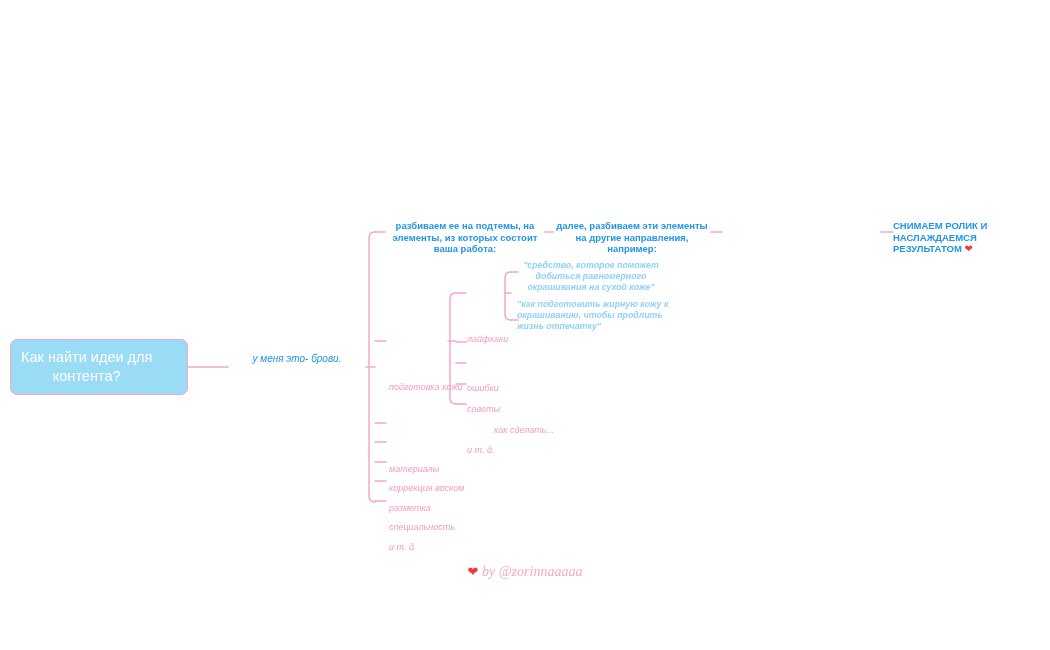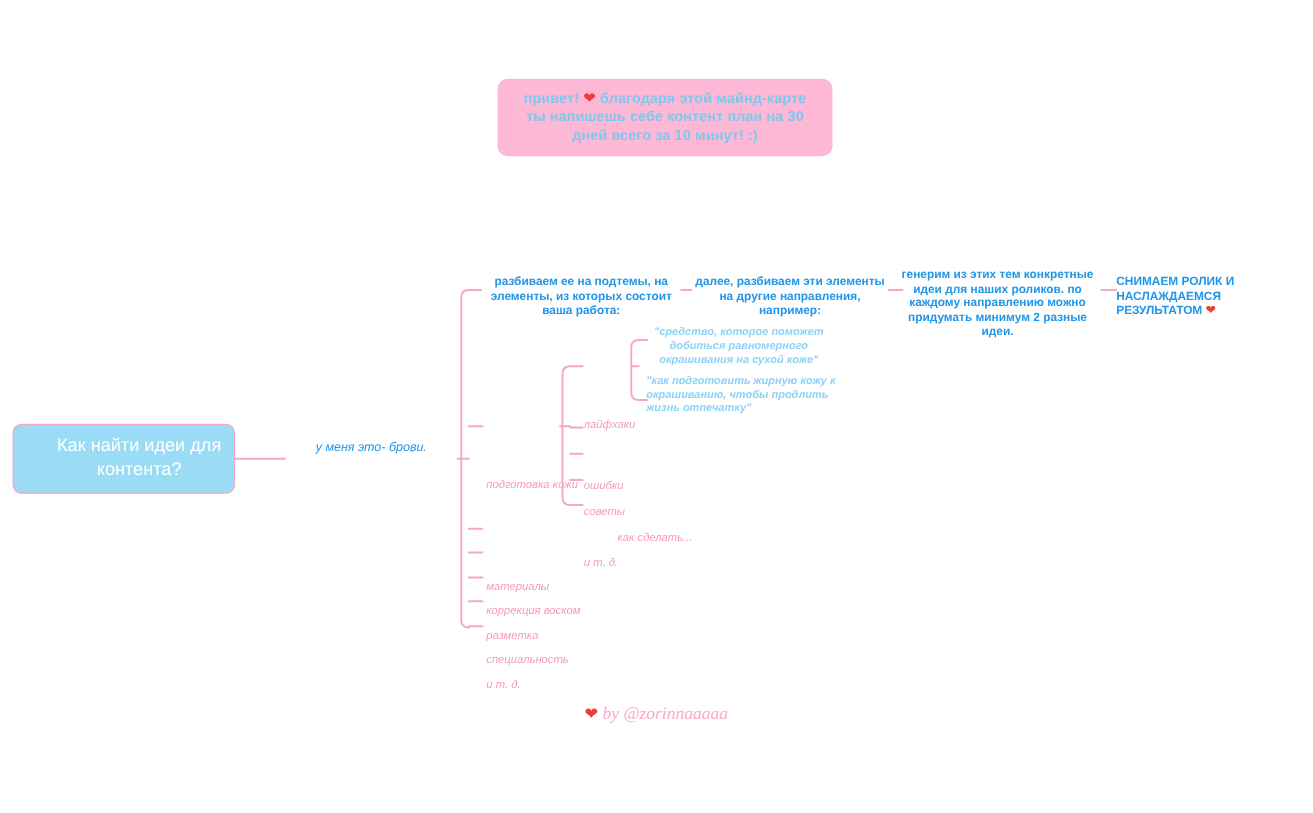--- a/index.html
+++ b/index.html
@@ -59,21 +59,21 @@
   .root {
     left: 10px;
     top: 339px;
     width: 178px;
     height: 56px;
     background: #9adcf5;
     border: 1.6px solid #f7a6c6;
     border-radius: 7px;
     display: flex;
     align-items: center;
-    justify-content: flex-end;
+    justify-content: flex-start;
     text-align: center;
     padding: 2px 10px;
   }
   .root-text {
     color: #ffffff;
     font-size: 14.5px;
     line-height: 19px;
     font-weight: 400;
   }
 
@@ -195,42 +195,34 @@
       <path d="M511,320 L518,320"></path>
 
       <path d="M545,232 L553,232"></path>
 
       <path d="M711,232 L722,232"></path>
 
       <path d="M881,232 L893,232"></path>
     </g>
   </svg>
 
-  <div class="node banner">
-    <div class="banner-text">
-      <span>привет! </span><span class="heart">❤</span><span> благодаря этой майнд-карте</span><br>
-      <span>ты напишешь себе контент план на 30</span><br>
-      <span>дней всего за 10 минут! :)</span>
-    </div>
-  </div>
 
   <div class="node root">
     <div class="root-text">
       <span>Как найти идеи для</span><br>
       <span>контента?</span>
     </div>
   </div>
 
   <div class="node lvl2">
     <div class="l2">у меня это- брови.</div>
   </div>
 
   <div class="node bluehead n-split">разбиваем ее на подтемы, на элементы, из которых состоит ваша работа:</div>
   <div class="node bluehead n-further">далее, разбиваем эти элементы на другие направления, например:</div>
-  <div class="node bluehead n-generate">генерим из этих тем конкретные идеи для наших роликов. по каждому направлению можно придумать минимум 2 разные идеи.</div>
   <div class="node bluehead n-final">
     <span>СНИМАЕМ РОЛИК И НАСЛАЖДАЕМСЯ РЕЗУЛЬТАТОМ </span><span class="heart">❤</span>
   </div>
 
   <div class="node pinkitem p-podgotovka">подготовка кожи</div>
   <div class="node pinkitem p-materialy">материалы</div>
   <div class="node pinkitem p-korrekciya">коррекция воском</div>
   <div class="node pinkitem p-razmetka">разметка</div>
   <div class="node pinkitem p-laminir">специальность</div>
   <div class="node pinkitem p-itd1">и т. д.</div>

